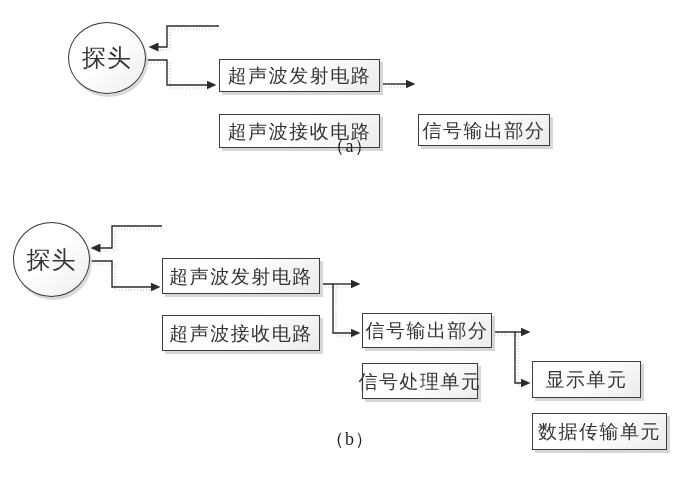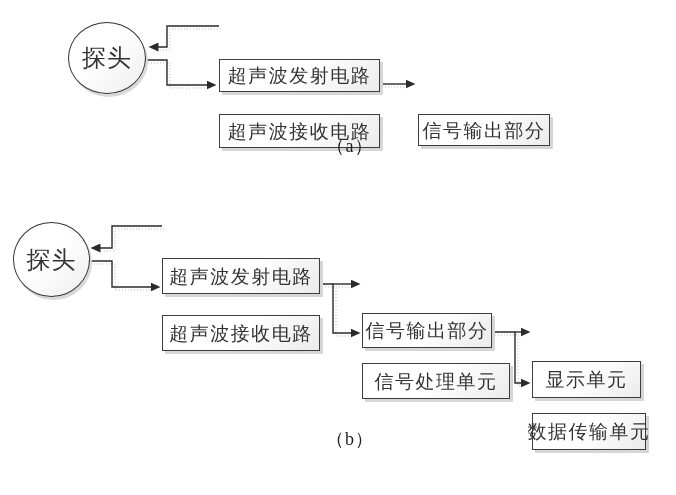--- a/index.html
+++ b/index.html
@@ -38,23 +38,23 @@
   .a-probe    { left:68px;  top:22px;  width:78px;  height:72px; }
   .a-transmit { left:219px; top:11px;  width:161px; height:33px; }
   .a-receive  { left:219px; top:66px;  width:161px; height:34px; }
   .a-output   { left:418px; top:66px;  width:132px; height:32px; }
   .a-label    { left:305px; top:134px; }
   
   .b-probe    { left:13px;  top:222px; width:77px;  height:75px; }
   .b-transmit { left:162px; top:210px; width:158px; height:36px; }
   .b-receive  { left:162px; top:267px; width:158px; height:36px; }
   .b-output   { left:362px; top:265px; width:130px; height:35px; }
-  .b-process  { left:362px; top:315px; width:148px; height:36px; }
+  .b-process  { left:362px; top:315px; width:116px; height:36px; }
   .b-display  { left:532px; top:313px; width:109px; height:37px; }
-  .b-datatx   { left:532px; top:365px; width:114px; height:37px; }
+  .b-datatx   { left:532px; top:365px; width:135px; height:37px; }
   .b-label    { left:305px; top:427px; }
   .shadowline { stroke:#d2d2d2; stroke-width:1.4; fill:none; stroke-dasharray:1 2; }
   .mainline   { stroke:#2b2b2b; stroke-width:1.4; fill:none; }
 </style>
 </head>
 <body>
 
 <div class="stage">
 
   <svg class="connectors" viewBox="0 0 676 495" xmlns="http://www.w3.org/2000/svg">

